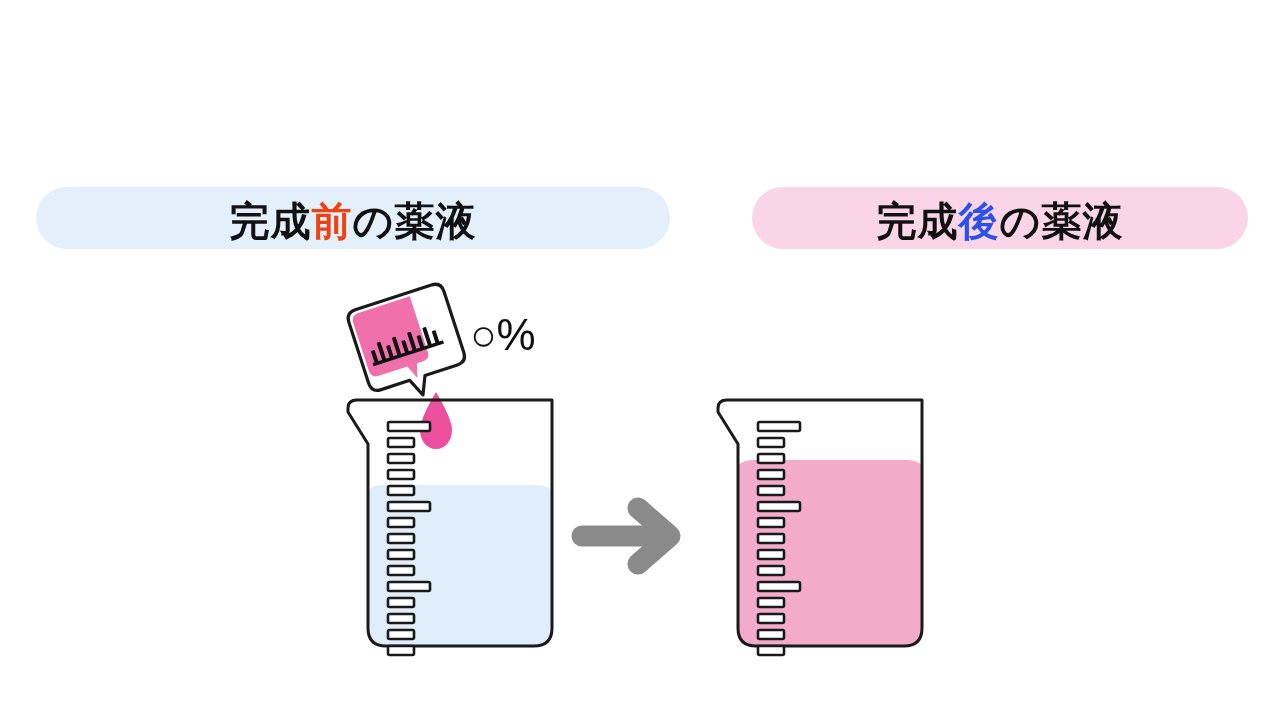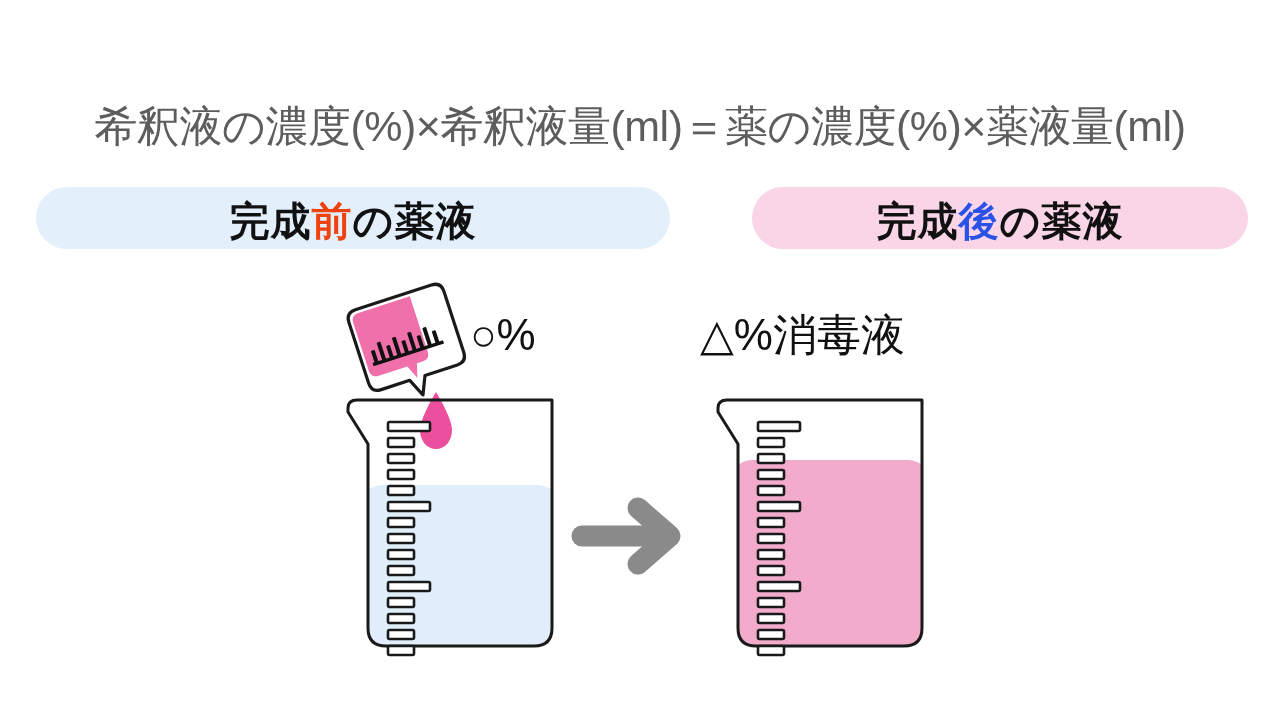--- a/index.html
+++ b/index.html
@@ -106,37 +106,35 @@
     top: 498px;
   }
 
   svg { display: block; overflow: visible; }
 </style>
 </head>
 <body>
 
 <div id="stage">
 
-  <div class="formula">希釈液の濃度(%)×希釈液量(ml)＝薬の濃度(%)×薬液量(ml)</div>
 
   <div class="pill before">
     <span>完成</span>
       <span class="em-red">前</span>
       <span>の薬液</span>
   </div>
 
   <div class="pill after">
     <span>完成</span>
       <span class="em-blue">後</span>
       <span>の薬液</span>
   </div>
 
   <div class="caption conc-left">○%</div>
 
-  <div class="caption conc-right">△%消毒液</div>
 
   <div class="dropper">
     <svg width="130" height="120" viewBox="0 0 130 120">
       <g transform="rotate(-18 65 55)">
         <path d="M18 18 Q18 8 28 8 L108 8 Q118 8 118 18 L118 82 Q118 92 108 92 L74 92 L66 110 L58 92 L28 92 Q18 92 18 82 Z" fill="#ffffff" stroke="#1a1a1a" stroke-width="3.2" stroke-linejoin="round"></path>
         <path d="M22 20 Q22 12 30 12 L84 12 L84 70 Q84 78 76 78 L70 78 L66 92 L60 78 L30 78 Q22 78 22 70 Z" fill="#f070ab"></path>
         <g fill="#111111">
           <rect x="30" y="52" width="4" height="14" rx="1"></rect>
           <rect x="38" y="46" width="4" height="20" rx="1"></rect>
           <rect x="46" y="52" width="4" height="14" rx="1"></rect>

